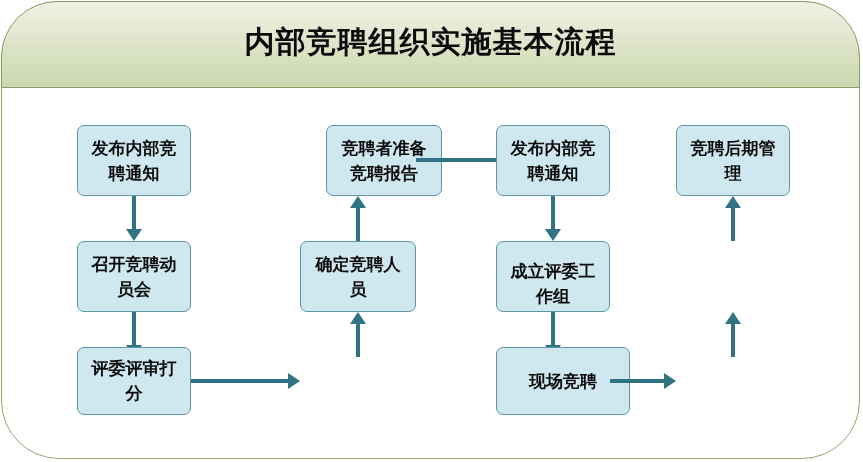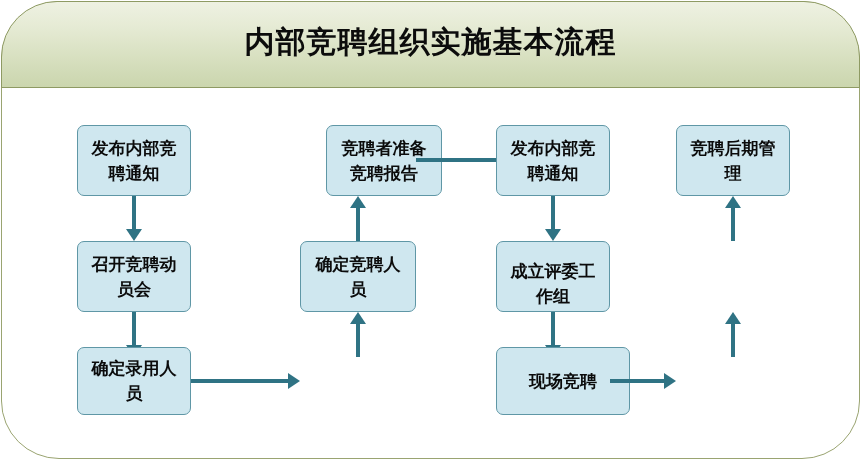--- a/index.html
+++ b/index.html
@@ -141,21 +141,21 @@
     <div class="node" style="left:77px;  top:153px; width:114px; height:71px;">
       <span class="node-label">召开竞聘动员会</span>
     </div>
 
     <div class="conn" style="left:132px; top:224px; width:4px; height:45px;">
       <div class="shaft-v" style="height:33px;"></div>
       <div class="arrowhead down" style="left:-6px; top:33px;"></div>
     </div>
 
     <div class="node" style="left:77px;  top:259px; width:114px; height:68px;">
-      <span class="node-label">确定录用人员</span>
+      <span class="node-label">评委评审打分</span>
     </div>
 
     <div class="conn" style="left:191px; top:291px; width:109px; height:4px;">
       <div class="shaft-h" style="width:97px;"></div>
       <div class="arrowhead right" style="left:97px; top:-6px;"></div>
     </div>
 
     <div class="node" style="left:300px; top:37px;  width:116px; height:71px;margin-left:26px;">
       <span class="node-label">竞聘者准备竞聘报告</span>
     </div>

